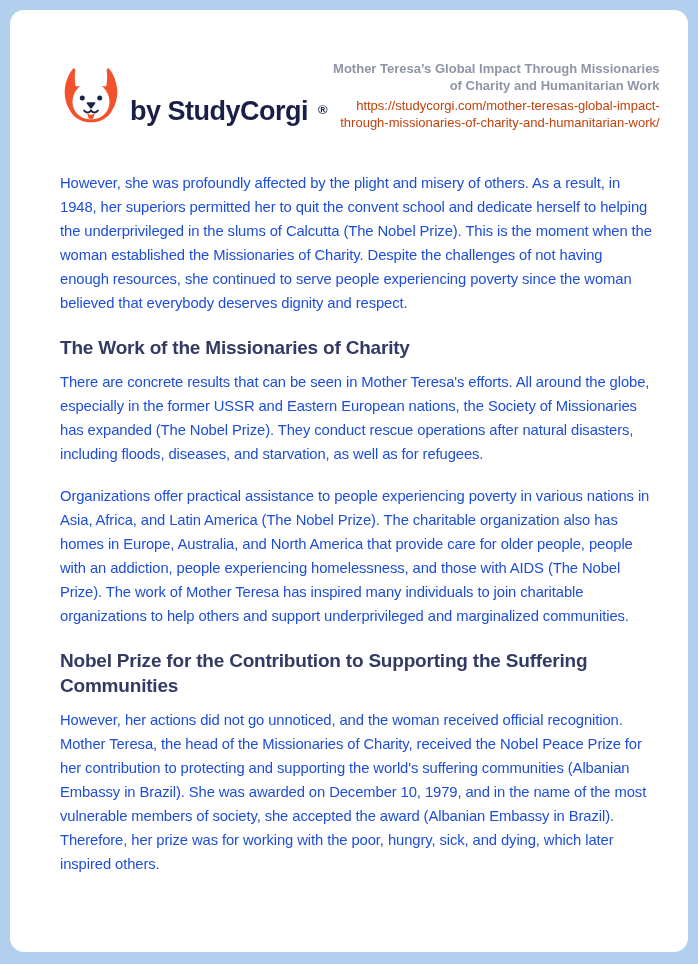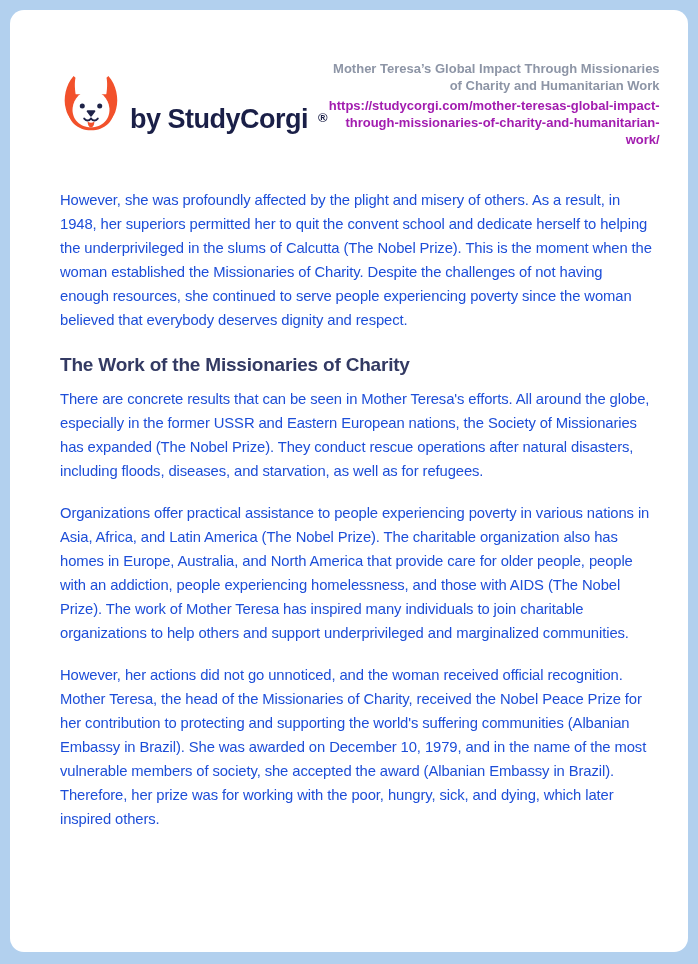--- a/index.html
+++ b/index.html
@@ -57,23 +57,23 @@
   .doc-title {
     font-size: 13px;
     font-weight: 700;
     line-height: 17px;
     color: #8d95a6;
     margin-bottom: 3px;
   }
   .doc-url {
     display: block;
     font-size: 13px;
-    font-weight: 700;
+    font-weight: 400;
     line-height: 17px;
-    color: #a21caf;
+    color: #c2410c;
     text-decoration: none;
     word-break: break-word;
   }
   .article { padding-top: 40px; }
   .article p {
     font-size: 14.8px;
     line-height: 24px;
     letter-spacing: -0.1px;
     color: #1d4ed8;
     margin: 0 0 18px 0;
@@ -124,17 +124,18 @@
         <div class="doc-title">Mother Teresa’s Global Impact Through Missionaries of Charity and Humanitarian Work</div>
         <a class="doc-url" href="#">https://studycorgi.com/mother-teresas-global-impact-through-missionaries-of-charity-and-humanitarian-work/</a>
       </div>
     </header>
 
     <main class="article">
       <p>However, she was profoundly affected by the plight and misery of others. As a result, in 1948, her superiors permitted her to quit the convent school and dedicate herself to helping the underprivileged in the slums of Calcutta (The Nobel Prize). This is the moment when the woman established the Missionaries of Charity. Despite the challenges of not having enough resources, she continued to serve people experiencing poverty since the woman believed that everybody deserves dignity and respect.</p>
       <h2>The Work of the Missionaries of Charity</h2>
       <p>There are concrete results that can be seen in Mother Teresa's efforts. All around the globe, especially in the former USSR and Eastern European nations, the Society of Missionaries has expanded (The Nobel Prize). They conduct rescue operations after natural disasters, including floods, diseases, and starvation, as well as for refugees.</p>
       <p>Organizations offer practical assistance to people experiencing poverty in various nations in Asia, Africa, and Latin America (The Nobel Prize). The charitable organization also has homes in Europe, Australia, and North America that provide care for older people, people with an addiction, people experiencing homelessness, and those with AIDS (The Nobel Prize). The work of Mother Teresa has inspired many individuals to join charitable organizations to help others and support underprivileged and marginalized communities.</p>
+      <h2>Nobel Prize for the Contribution to Supporting the Suffering Communities</h2>
       <p>However, her actions did not go unnoticed, and the woman received official recognition. Mother Teresa, the head of the Missionaries of Charity, received the Nobel Peace Prize for her contribution to protecting and supporting the world's suffering communities (Albanian Embassy in Brazil). She was awarded on December 10, 1979, and in the name of the most vulnerable members of society, she accepted the award (Albanian Embassy in Brazil). Therefore, her prize was for working with the poor, hungry, sick, and dying, which later inspired others.</p>
     </main>
 
   </div>
 </div>
 
 </body></html>

